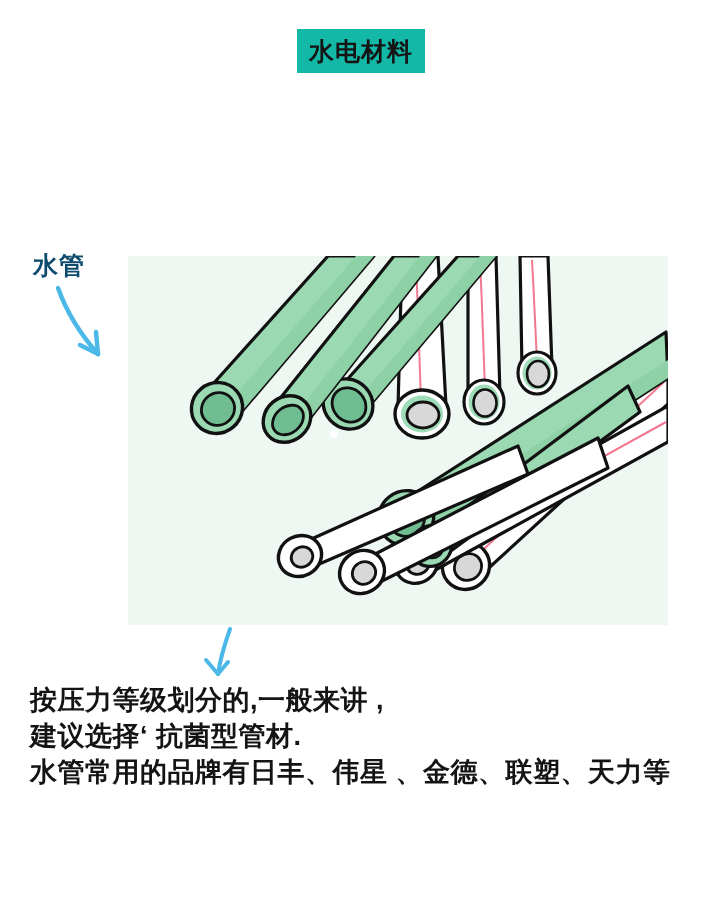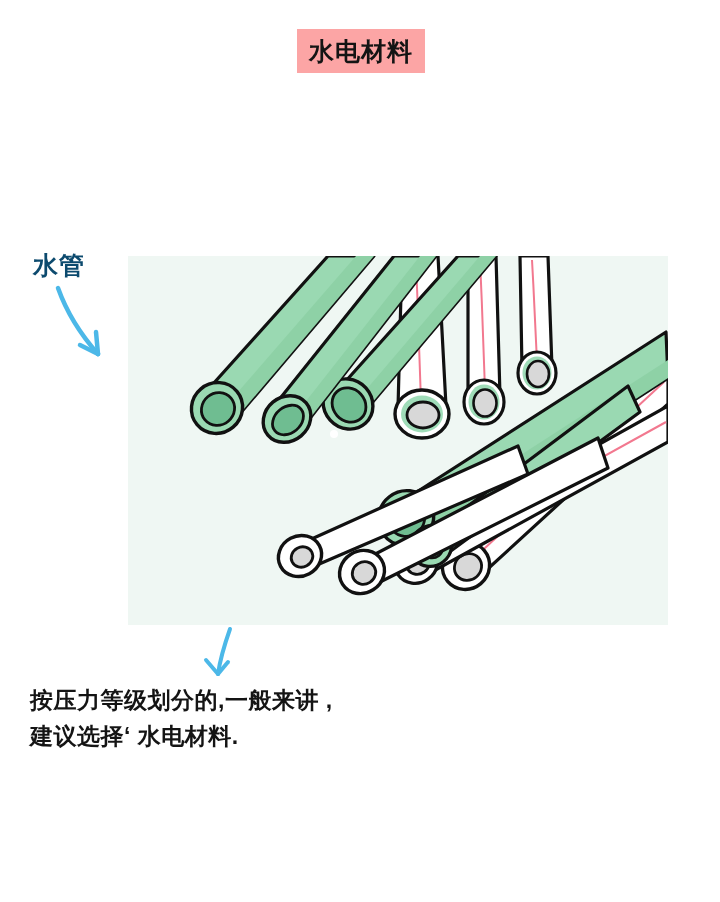--- a/index.html
+++ b/index.html
@@ -16,21 +16,21 @@
     color: #1a1a1a;
   }
 
   
   .title-banner {
     position: absolute;
     left: 297px;
     top: 29px;
     width: 128px;
     height: 44px;
-    background: #fca5a5;
+    background: #14b8a6;
     display: flex;
     align-items: center;
     justify-content: center;
   }
   .title-text {
     font-size: 25px;
     font-weight: 700;
     letter-spacing: 1px;
     color: #141414;
     line-height: 1;
@@ -79,21 +79,21 @@
   }
 
   
   .body-copy {
     position: absolute;
     left: 30px;
     top: 682px;
     width: 690px;
   }
   .body-line {
-    font-size: 23px;
+    font-size: 27px;
     font-weight: 700;
     line-height: 36px;
     white-space: nowrap;
     letter-spacing: 0.5px;
     color: #141414;
   }
 </style>
 </head>
 <body>
 
@@ -204,14 +204,15 @@
 <div class="arrow-bottom">
   <svg viewBox="0 0 56 58" xmlns="http://www.w3.org/2000/svg">
     <path d="M34 3 C 28 20, 24 34, 22 48" stroke="#4cb8e8" stroke-width="4" fill="none" stroke-linecap="round"></path>
     <path d="M22 48 L 10 34" stroke="#4cb8e8" stroke-width="4" fill="none" stroke-linecap="round"></path>
     <path d="M22 48 L 32 36" stroke="#4cb8e8" stroke-width="4" fill="none" stroke-linecap="round"></path>
   </svg>
 </div>
 
 <div class="body-copy">
   <div class="body-line">按压力等级划分的,一般来讲 ,</div>
-  <div class="body-line">建议选择‘ 水电材料.</div>
+  <div class="body-line">建议选择‘ 抗菌型管材.</div>
+  <div class="body-line">水管常用的品牌有日丰、伟星 、金德、联塑、天力等</div>
 </div>
 
 </body></html>

